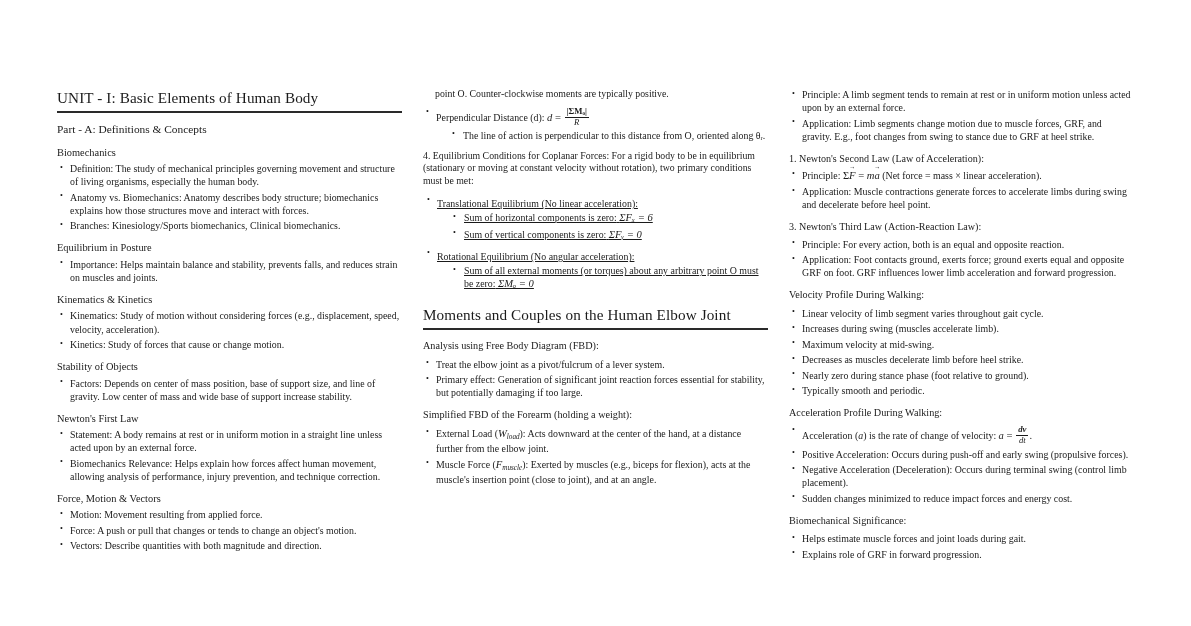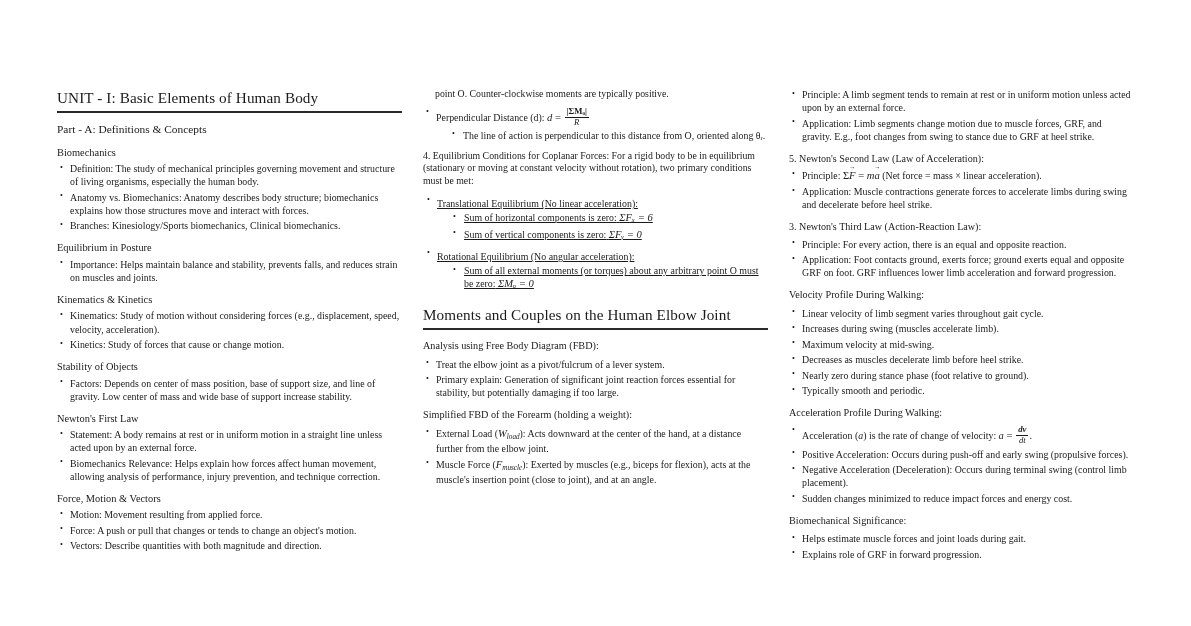--- a/index.html
+++ b/index.html
@@ -273,53 +273,53 @@
             </li>
           </ul>
         </li>
       </ul>
 
       <h1 class="doc-h1" style="margin-top:14px;">Moments and Couples on the Human Elbow Joint</h1>
 
       <p class="lead">Analysis using Free Body Diagram (FBD):</p>
       <ul class="bul">
         <li>Treat the elbow joint as a pivot/fulcrum of a lever system.</li>
-        <li>Primary explain: Generation of significant joint reaction forces essential for stability, but potentially damaging if too large.</li>
+        <li>Primary effect: Generation of significant joint reaction forces essential for stability, but potentially damaging if too large.</li>
       </ul>
 
       <p class="lead">Simplified FBD of the Forearm (holding a weight):</p>
       <ul class="bul">
         <li>
           <span>External Load (</span><span class="math"><span>W</span><sub>load</sub></span><span>): Acts downward at the center of the hand, at a distance further from the elbow joint.</span>
         </li>
         <li>
           <span>Muscle Force (</span><span class="math"><span>F</span><sub>muscle</sub></span><span>): Exerted by muscles (e.g., biceps for flexion), acts at the muscle's insertion point (close to joint), and at an angle.</span>
         </li>
       </ul>
     </div>
 
     <div class="col">
       <ul class="bul" style="margin-top:0;">
         <li>Principle: A limb segment tends to remain at rest or in uniform motion unless acted upon by an external force.</li>
         <li>Application: Limb segments change motion due to muscle forces, GRF, and gravity. E.g., foot changes from swing to stance due to GRF at heel strike.</li>
       </ul>
 
-      <p class="numbered">5. Newton's Second Law (Law of Acceleration):</p>
+      <p class="numbered">1. Newton's Second Law (Law of Acceleration):</p>
       <ul class="bul">
         <li>
           <span>Principle:</span>
           <span class="math"><span class="sig">Σ</span><span class="vecwrap">F</span> <span class="up">=</span> <span>m</span><span class="vecwrap">a</span></span>
           <span>(Net force = mass × linear acceleration).</span>
         </li>
-        <li>Application: Muscle contractions generate forces to accelerate limbs during swing and decelerate before heel strike.</li>
+        <li>Application: Muscle contractions generate forces to accelerate limbs during swing and decelerate before heel point.</li>
       </ul>
 
       <p class="numbered">3. Newton's Third Law (Action-Reaction Law):</p>
       <ul class="bul">
-        <li>Principle: For every action, there is an equal and opposite reaction.</li>
+        <li>Principle: For every action, both is an equal and opposite reaction.</li>
         <li>Application: Foot contacts ground, exerts force; ground exerts equal and opposite GRF on foot. GRF influences lower limb acceleration and forward progression.</li>
       </ul>
 
       <p class="lead">Velocity Profile During Walking:</p>
       <ul class="bul">
         <li>Linear velocity of limb segment varies throughout gait cycle.</li>
         <li>Increases during swing (muscles accelerate limb).</li>
         <li>Maximum velocity at mid-swing.</li>
         <li>Decreases as muscles decelerate limb before heel strike.</li>
         <li>Nearly zero during stance phase (foot relative to ground).</li>

